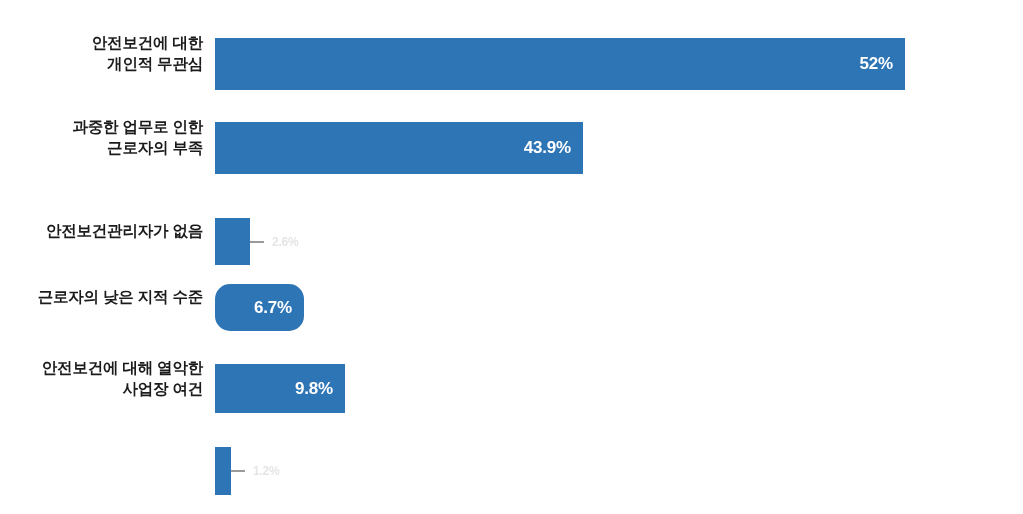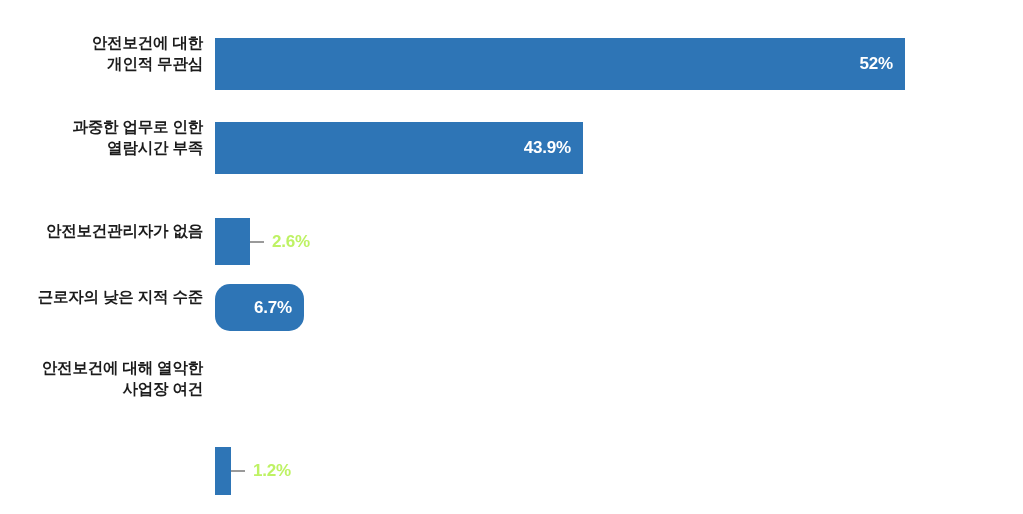--- a/index.html
+++ b/index.html
@@ -74,22 +74,22 @@
     height: 0;
     border-top: 2px solid #9a9a9a;
     transform: translateY(-1px);
   }
   .bar-value-outside {
     position: absolute;
     left: 100%;
     top: 50%;
     transform: translateY(-50%);
     margin-left: 22px;
-    color: #bef264;
-    font-size: 17px;
+    color: #e5e5e5;
+    font-size: 12px;
     font-weight: bold;
     white-space: nowrap;
     letter-spacing: -0.2px;
   }
 </style>
 </head>
 <body>
 
 <div id="chart-root">
 
@@ -98,21 +98,21 @@
 개인적 무관심</div>
     <div class="bar-wrap" style="width:690px;">
       <div class="bar" style="width:690px;">
         <span class="bar-value-inside">52%</span>
       </div>
     </div>
   </div>
 
   <div class="bar-row" style="top:112px;height:52px;">
     <div class="cat-label">과중한 업무로 인한
-열람시간 부족</div>
+근로자의 부족</div>
     <div class="bar-wrap" style="width:368px;">
       <div class="bar" style="width:368px;">
         <span class="bar-value-inside">43.9%</span>
       </div>
     </div>
   </div>
 
   <div class="bar-row" style="top:208px;height:47px;">
     <div class="cat-label">안전보건관리자가 없음</div>
     <div class="bar-wrap" style="width:35px;">
@@ -128,20 +128,25 @@
     <div class="bar-wrap" style="width:89px;">
       <div class="bar" style="width:89px;border-radius:15px;">
         <span class="bar-value-inside">6.7%</span>
       </div>
     </div>
   </div>
 
   <div class="bar-row" style="top:354px;height:49px;">
     <div class="cat-label">안전보건에 대해 열악한
 사업장 여건</div>
+    <div class="bar-wrap" style="width:130px;">
+      <div class="bar" style="width:130px;">
+        <span class="bar-value-inside">9.8%</span>
+      </div>
+    </div>
   </div>
 
   <div class="bar-row" style="top:437px;height:48px;">
     <div class="bar-wrap" style="width:16px;">
       <div class="bar" style="width:16px;">
         <span class="leader"></span>
         <span class="bar-value-outside">1.2%</span>
       </div>
     </div>
   </div>

